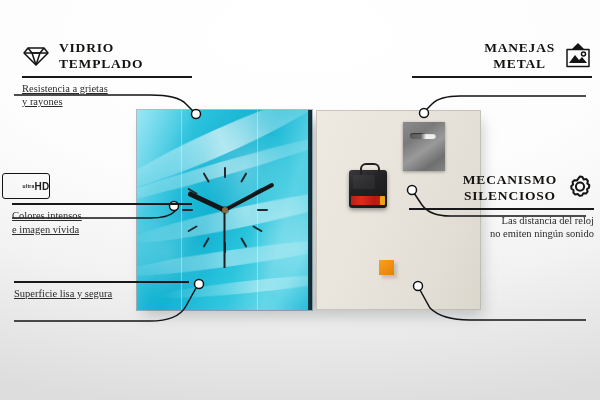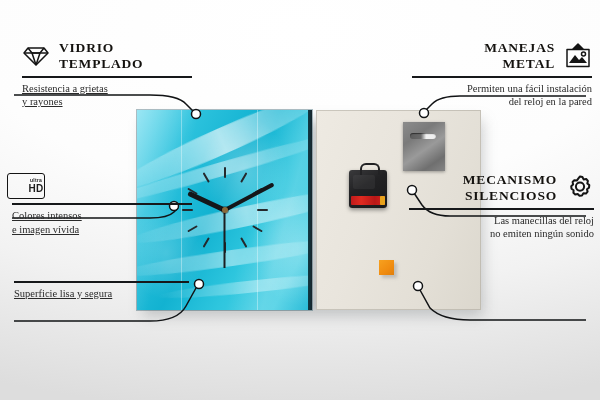--- a/index.html
+++ b/index.html
@@ -218,21 +218,21 @@
   .co-title {
     font-size: 13.5px;
     font-weight: bold;
     letter-spacing: .8px;
     line-height: 1.22;
     text-transform: uppercase;
     white-space: pre-line;
     color: #14120f;
   }
   .co-left .co-title { text-align: left; }
-  .co-right .co-title { text-align: right; font-family: Liberation Serif, serif; }
+  .co-right .co-title { text-align: center; font-family: Liberation Serif, serif; }
   .co-rule {
     height: 1.6px;
     background: #16181a;
     margin: 3px 0 4px;
   }
   .co-desc {
     font-size: 10.5px;
     line-height: 1.33;
     white-space: pre-line;
     color: #2a2a2a;
@@ -247,21 +247,21 @@
     align-items: center;
     justify-content: center;
   }
   .co-icon svg { display: block; }
   .hdbox {
     width: 26px;
     height: 24px;
     border: 1.6px solid #141414;
     border-radius: 3px;
     display: flex;
-    flex-direction: column;
+    flex-direction: row;
     align-items: center;
     justify-content: center;
     font-family: "Liberation Sans", sans-serif;
     line-height: 1;
     padding-left: 20px;
   }
   .hdbox .u { font-size: 5px; font-weight: bold; letter-spacing: .2px; }
   .hdbox .h { font-size: 10px; font-weight: bold; letter-spacing: .3px; margin-top: 1px; }
   
   #co-vidrio      { left: 14px;  top: 40px;  width: 170px; margin-left: 8px; }
@@ -426,39 +426,37 @@
           <g fill="none" stroke="#141414" stroke-width="1.5" stroke-linejoin="round">
             <path d="M14 1 L9 6 L19 6 Z" fill="#141414"></path>
             <rect x="3" y="6.5" width="22" height="17"></rect>
             <path d="M5 20 L11 12 L15 17 L18 14 L23 20 Z" fill="#141414" stroke="none"></path>
             <circle cx="19.5" cy="11" r="2"></circle>
           </g>
         </svg>
       </span>
     </div>
     <div class="co-rule"></div>
-    <div class="co-desc">Permiten una fácil instalación
-del reloj en la pared</div>
   </div>
 
   <div class="callout co-right" id="co-mecanismo">
     <div class="co-head">
       <span class="co-title">MECANISMO
 SILENCIOSO</span>
       <span class="co-icon">
         <svg width="28" height="28" viewBox="0 0 28 28">
           <g fill="none" stroke="#141414" stroke-width="2" stroke-linejoin="round">
             <path d="M14 2.5 L16.4 3 L17.6 5.4 L20.2 5 L21.9 6.9 L21.3 9.4 L23.3 11.1 L23 13.6
                      L21 15.2 L21.6 17.7 L20 19.6 L17.4 19.3 L16 21.5 L13.5 21.8 L11.7 20
                      L9.2 20.4 L7.4 18.8 L7.6 16.2 L5.5 14.7 L5.2 12.2 L7.1 10.5 L6.6 8
                      L8.3 6.2 L10.8 6.6 L12.4 4.4 Z"></path>
             <circle cx="14" cy="12.6" r="4.1"></circle>
           </g>
         </svg>
       </span>
     </div>
     <div class="co-rule"></div>
-    <div class="co-desc">Las manecillas del reloj
+    <div class="co-desc">Las distancia del reloj
 no emiten ningún sonido</div>
   </div>
 
 
 </div>
 
 </body></html>

